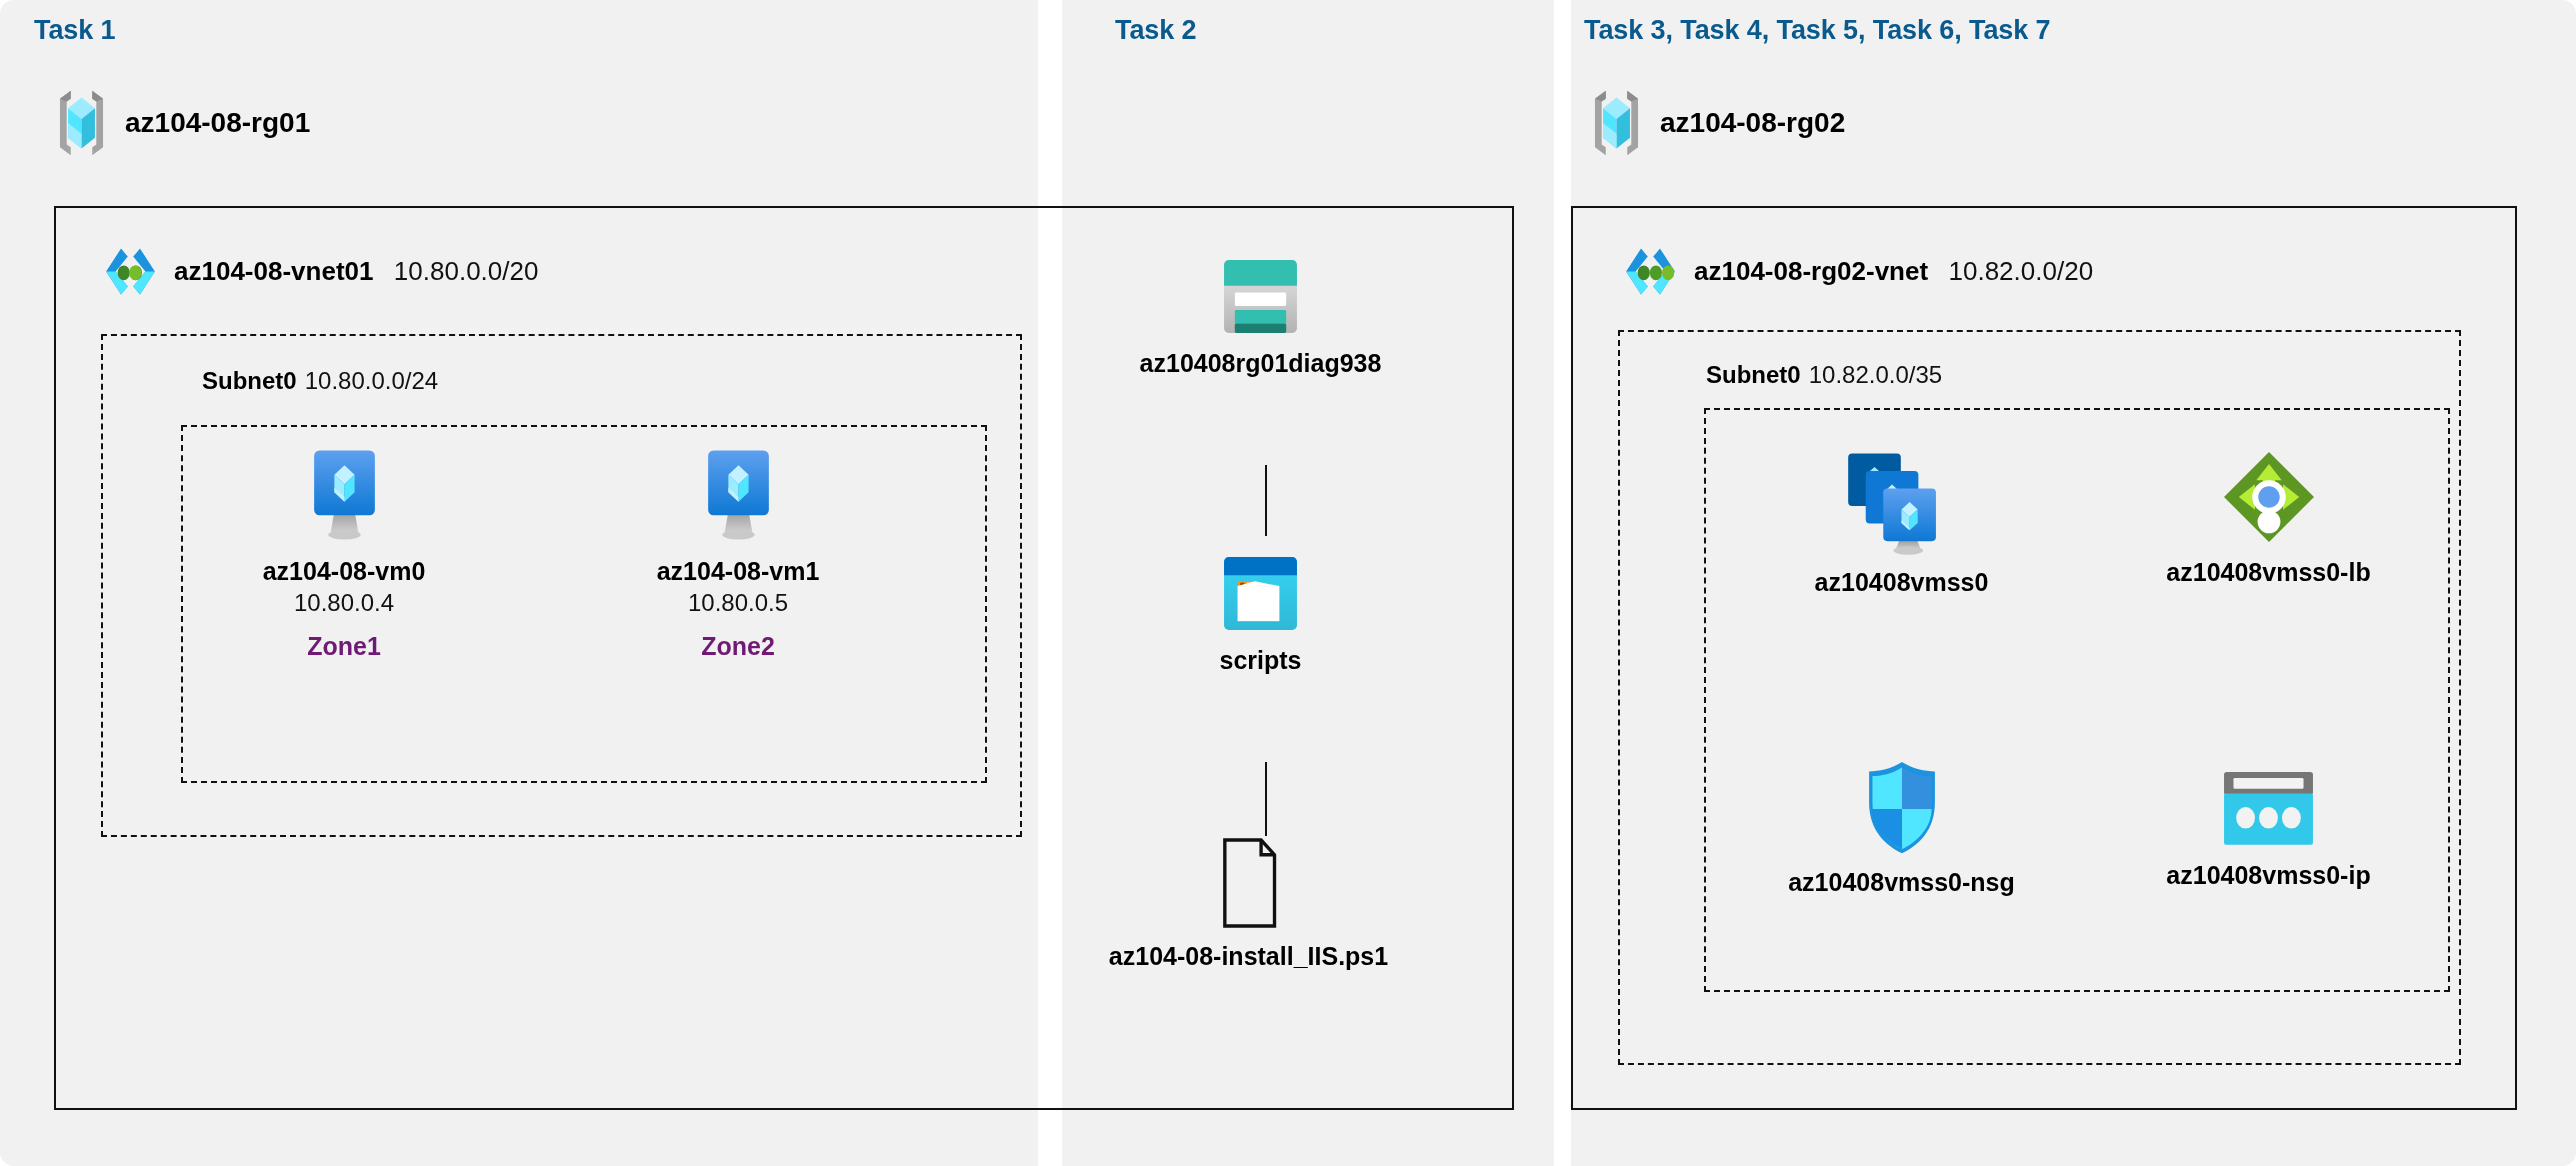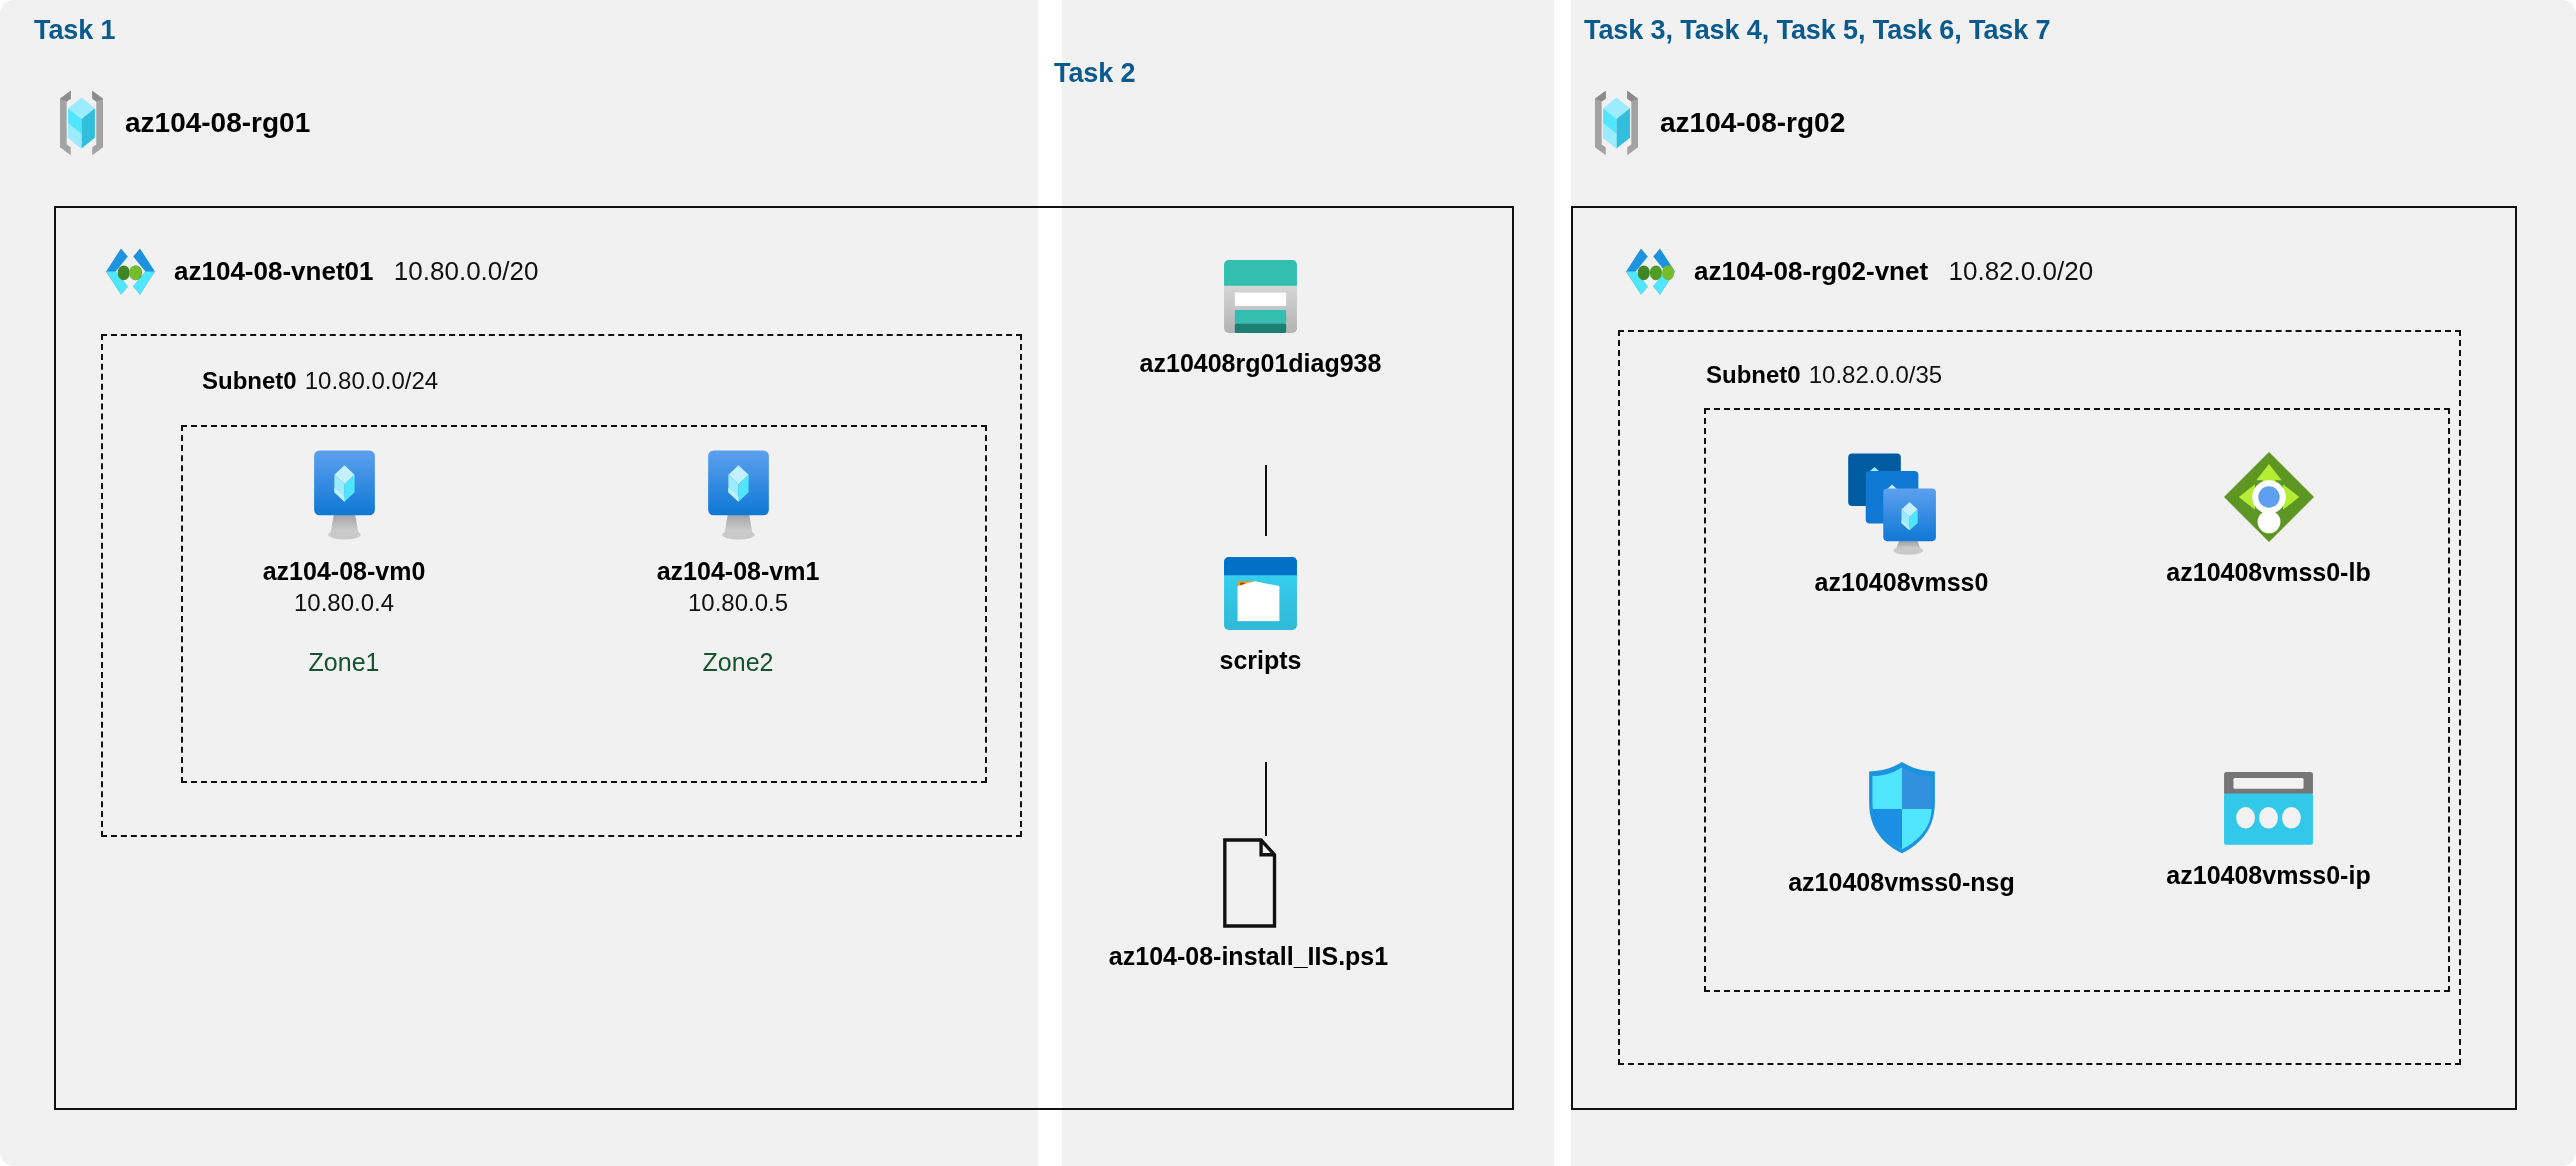--- a/index.html
+++ b/index.html
@@ -7,21 +7,21 @@
   #stage{position:relative;width:2576px;height:1166px;background:#ffffff;overflow:hidden;border-radius:14px;}
 
   
   .panel{position:absolute;background:#f1f1f1;}
   #panel-task1{left:0;top:0;width:1038px;height:1166px;}
   #panel-task2{left:1062px;top:0;width:492px;height:1166px;}
   #panel-task3{left:1571px;top:0;width:1005px;height:1166px;}
 
   .task-label{position:absolute;color:#0a5a8e;font-weight:bold;font-size:27px;letter-spacing:-0.1px;white-space:nowrap;}
   #label-task1{left:34px;top:15px;}
-  #label-task2{left:1054px;top:15px;margin-top:43px;}
+  #label-task2{left:1115px;top:15px;}
   #label-task3{left:1584px;top:15px;}
 
   
   .rg-row{position:absolute;display:flex;align-items:center;gap:15px;justify-content:space-between;}
   #rg01-row{left:53px;top:88px;}
   #rg02-row{left:1588px;top:88px;}
   .rg-name{font-size:28px;font-weight:bold;color:#000;white-space:nowrap;}
 
   
   .vnet-box{position:absolute;border:2px solid #111;background:transparent;}
@@ -47,21 +47,21 @@
 
   
   .inner-box{position:absolute;border:2px dashed #111;}
   #zone-box-1{left:181px;top:425px;width:802px;height:354px;}
   #inner-box-2{left:1704px;top:408px;width:742px;height:580px;}
 
   
   .node{position:absolute;display:flex;flex-direction:column;align-items:center;text-align:center;}
   .node .nlabel{font-size:25px;font-weight:bold;color:#000;white-space:nowrap;margin-top:12px;line-height:1.18;}
   .node .nsub{font-size:24px;font-weight:normal;color:#111;white-space:nowrap;margin-top:2.7px;line-height:1.18;}
-  .node .nzone{font-size:25px;font-weight:normal;color:#14532d;white-space:nowrap;margin-top:30px;}
+  .node .nzone{font-size:25px;font-weight:bold;color:#701a75;white-space:nowrap;margin-top:14px;}
 
   #node-vm0{left:216px;top:445px;width:256px;}
   #node-vm1{left:610px;top:445px;width:256px;}
   #node-storage{left:1119px;top:256px;width:283px;}
   #node-scripts{left:1146px;top:553px;width:229px;}
   #node-script-file{left:1080px;top:836px;width:337px;}
   #node-vmss{left:1753px;top:448px;width:297px;}
   #node-lb{left:2120px;top:448px;width:297px;}
   #node-nsg{left:1753px;top:758px;width:297px;}
   #node-ip{left:2120px;top:769px;width:297px;}

